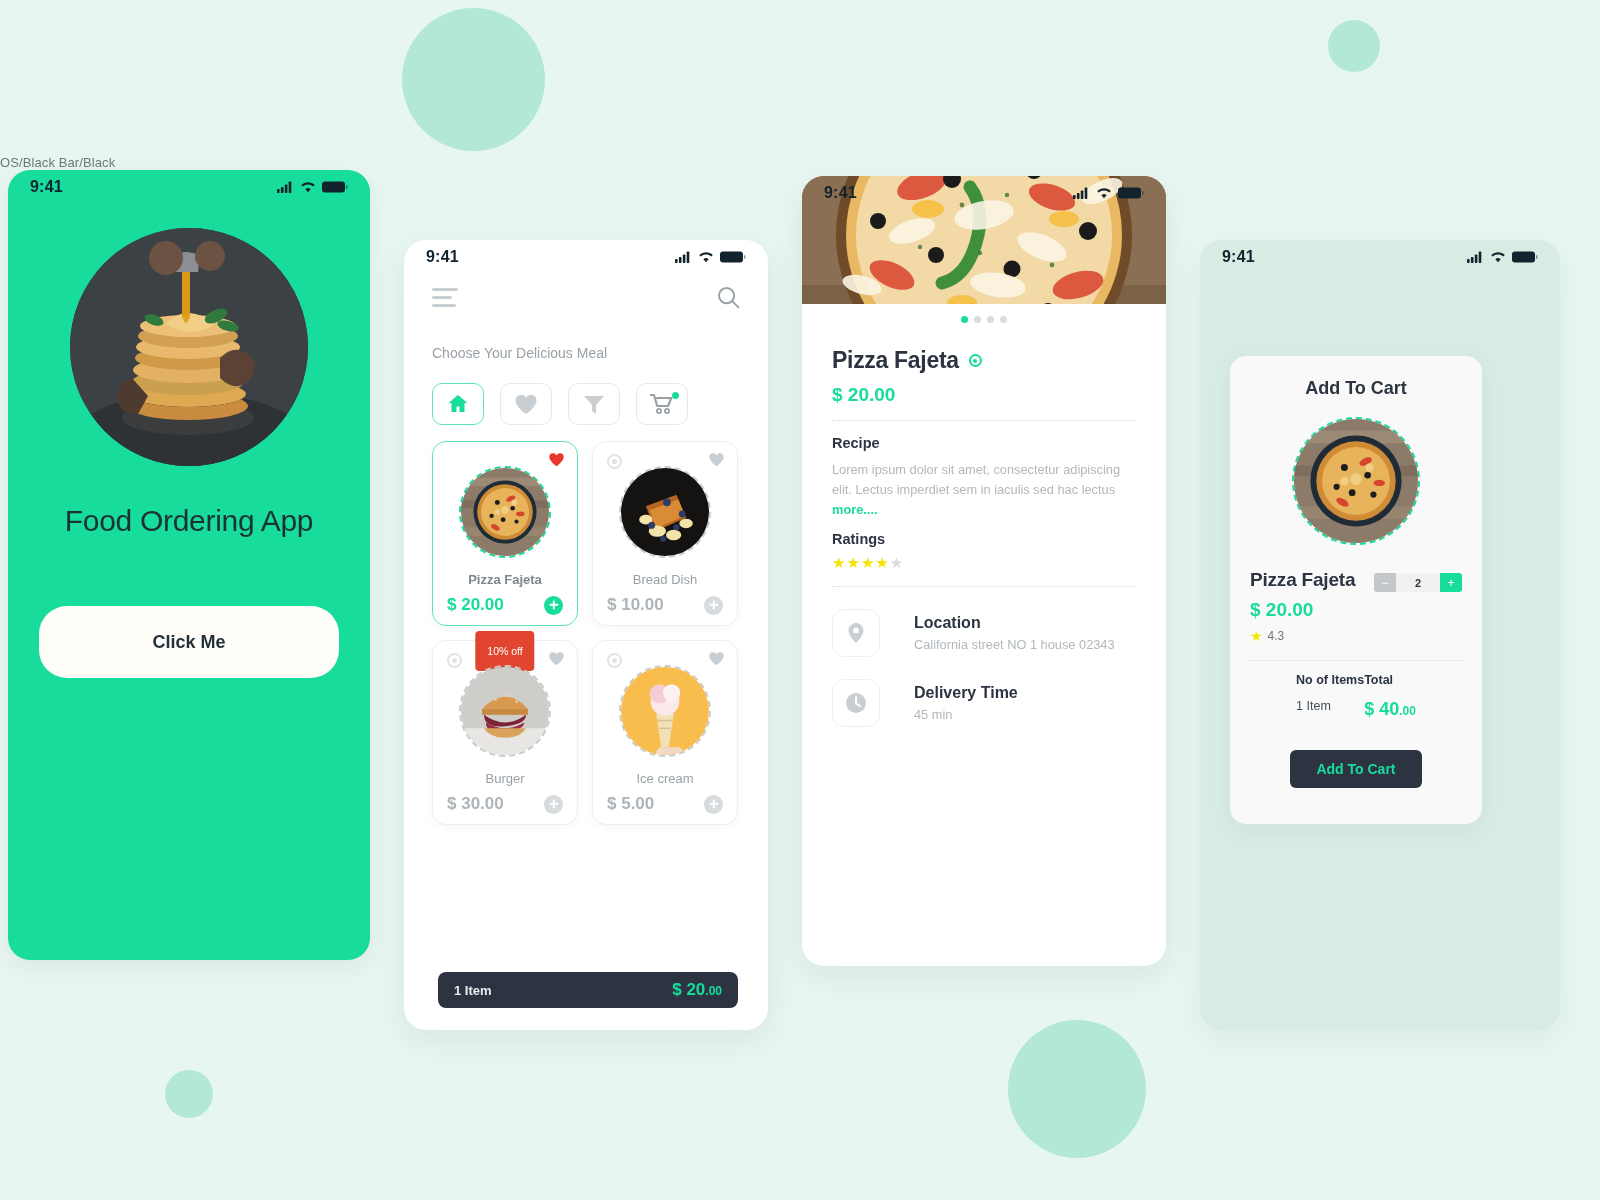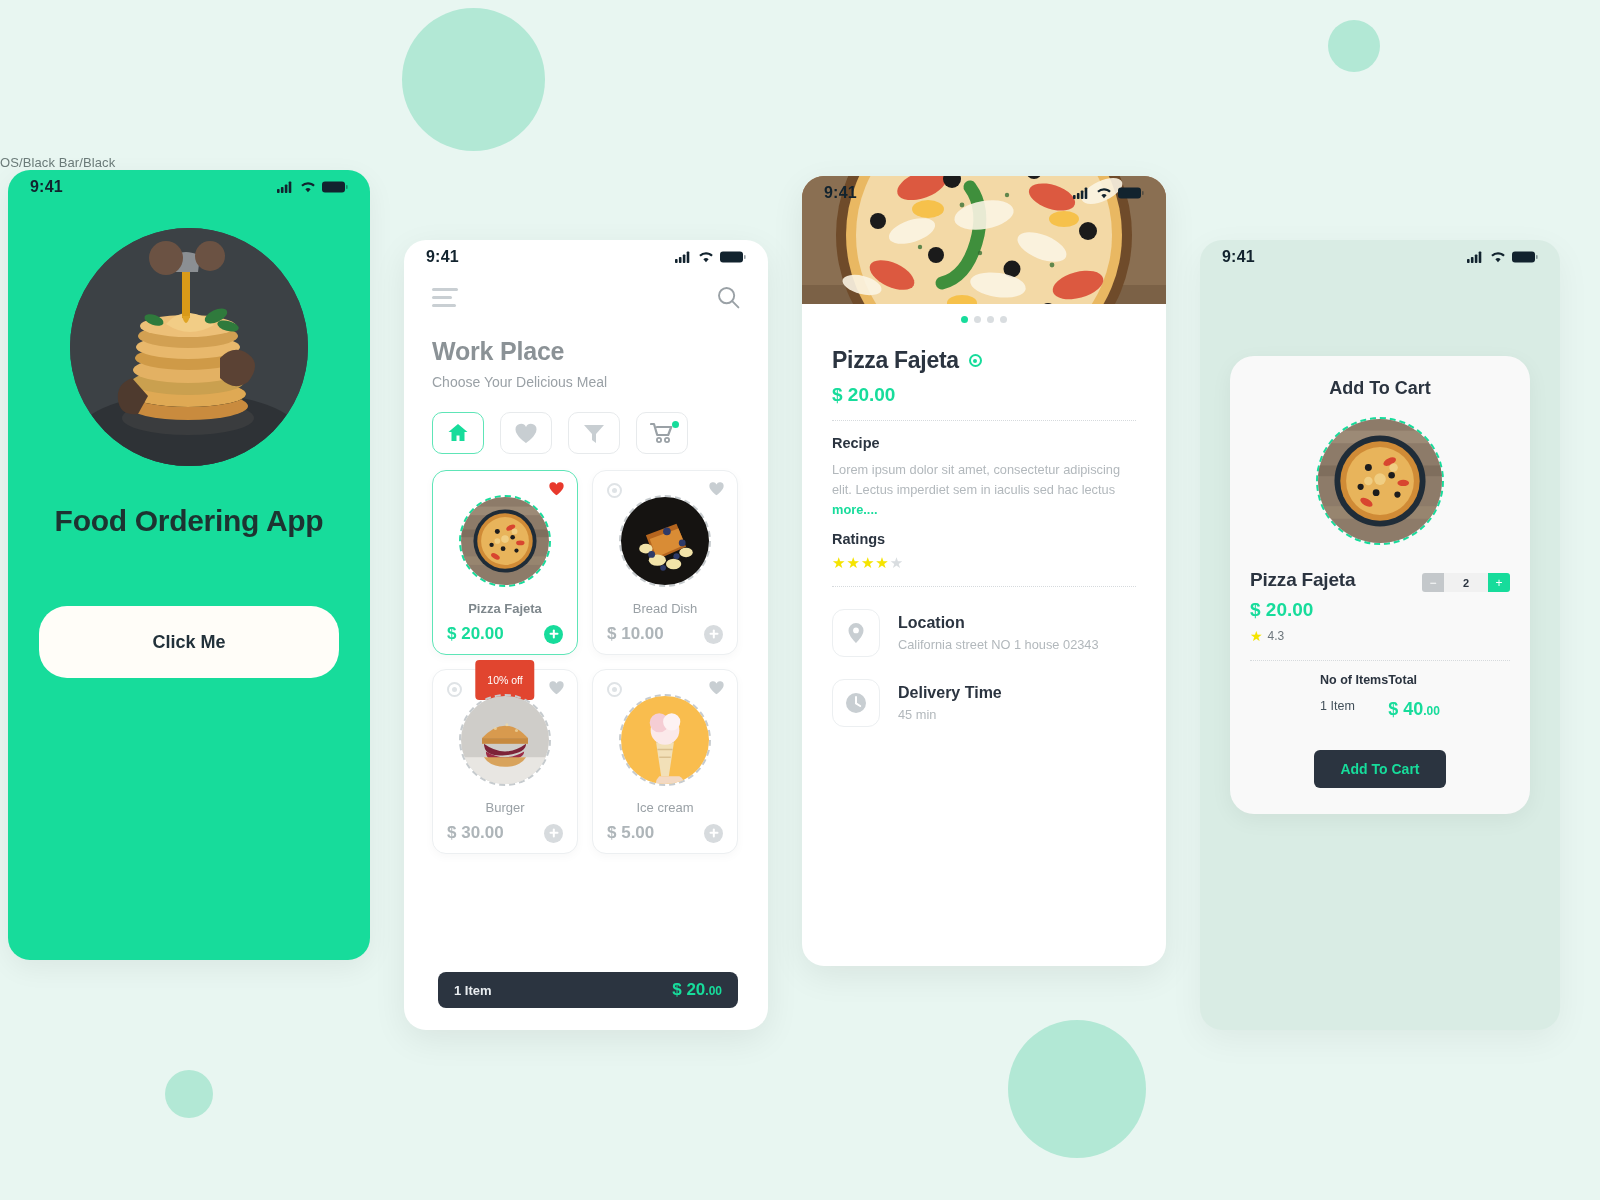--- a/index.html
+++ b/index.html
@@ -39,21 +39,21 @@
     font-size: 13px; color: #6b7b79; letter-spacing: .1px;
   }
   .ph1 .hero-circle {
     width: 238px; height: 238px; border-radius: 50%;
     margin: 24px auto 0; overflow: hidden;
     background: #3d4347; position: relative;
   }
   .pancake { position: absolute; inset: 0; }
   .ph1 .app-title {
     text-align: center; margin-top: 38px;
-    font-size: 30px; font-weight: bold; color: #1d3331; letter-spacing: -.3px;
+    font-size: 30px; font-weight: normal; color: #1d3331; letter-spacing: -.3px;
   }
   .ph1 .cta {
     display: block; width: 300px; height: 72px; margin: 68px auto 0;
     border: none; border-radius: 28px; background: #fffdf8;
     font-family: inherit; font-size: 18px; font-weight: bold; color: #22313a;
     cursor: pointer;
   }
 
   
   .ph2 {
@@ -144,36 +144,36 @@
   .ph3 .title-row h2 { font-size: 23px; font-weight: bold; color: #2b3440; letter-spacing: -.3px; }
   .ring { width: 13px; height: 13px; border-radius: 50%; border: 2.2px solid #17dc9b; position: relative; }
   .ring::after { content: ""; position: absolute; inset: 2.5px; border-radius: 50%; background: #17dc9b; }
   .ph3 .big-price { margin-top: 10px; font-size: 19px; font-weight: bold; color: #17dc9b; }
   .dot-divider { margin: 14px 0; border-top: 1.4px dotted #d6dadd; }
   .sec-title { font-size: 14.5px; font-weight: bold; color: #2b3440; }
   .recipe-text { margin-top: 9px; font-size: 12.8px; line-height: 1.55; color: #b2b8bc; }
   .recipe-text .more { color: #17dc9b; font-weight: bold; }
   .stars { margin-top: 7px; font-size: 15px; letter-spacing: 1px; color: #f5e400; }
   .stars .off { color: #d9dde0; }
-  .info-row { display: flex; align-items: center; gap: 18px; margin-top: 22px; }
+  .info-row { display: flex; align-items: center; gap: 34px; margin-top: 22px; }
   .info-ico {
     width: 48px; height: 48px; border-radius: 12px; border: 1.4px solid #eceff1;
     display: flex; align-items: center; justify-content: center; background: #fff;
   }
   .info-row h3 { font-size: 16px; font-weight: bold; color: #2b3440; }
   .info-row p { margin-top: 5px; font-size: 12.8px; color: #b2b8bc; }
 
   
   .ph4 {
     left: 1200px; top: 240px; width: 360px; height: 790px;
     background: #d9ece4; box-shadow: 0 10px 34px rgba(0,0,0,.05);
   }
   .modal {
-    position: absolute; left: 30px; top: 116px; width: 300px;
-    background: #f9f9f9; border-radius: 24px; padding: 22px 0 26px;
+    position: absolute; left: 30px; top: 116px; width: 252px;
+    background: #f9f9f9; border-radius: 16px; padding: 22px 0 36px;
     box-shadow: 0 6px 22px rgba(0,0,0,.05);
   }
   .modal .m-title { text-align: center; font-size: 18px; font-weight: bold; color: #2b3440; }
   .modal .m-thumb {
     width: 128px; height: 128px; border-radius: 50%; margin: 18px auto 0;
     border: 2px dashed #17dc9b; overflow: hidden; position: relative;
   }
   .modal .m-body { padding: 0 20px; }
   .m-line { height: 1.4px; border-top: 1.4px dotted #d6dadd; margin: 16px 0 12px; }
   .m-head { display: flex; align-items: flex-start; justify-content: space-between; margin-top: 24px; }
@@ -299,21 +299,20 @@
           <i></i>
           <i></i>
         </span>
       <svg width="23" height="23" viewBox="0 0 23 23">
         <circle cx="9.6" cy="9.6" r="7.6" fill="none" stroke="#9aa1a6" stroke-width="1.9"></circle>
         <line x1="15.2" y1="15.2" x2="21.4" y2="21.4" stroke="#9aa1a6" stroke-width="1.9" stroke-linecap="round"></line>
       </svg>
     </div>
 
     <div class="heading">
-      <h1>Work Place</h1>
       <p>Choose Your Delicious Meal</p>
     </div>
 
     <div class="chipbar">
       <div class="chip active">
         <svg width="24" height="24" viewBox="0 0 24 24">
             <path d="M12 3 2.5 11h3v9h5v-5.5h3V20h5v-9h3z" fill="#17dc9b"></path>
           </svg>
       </div>
       <div class="chip">

